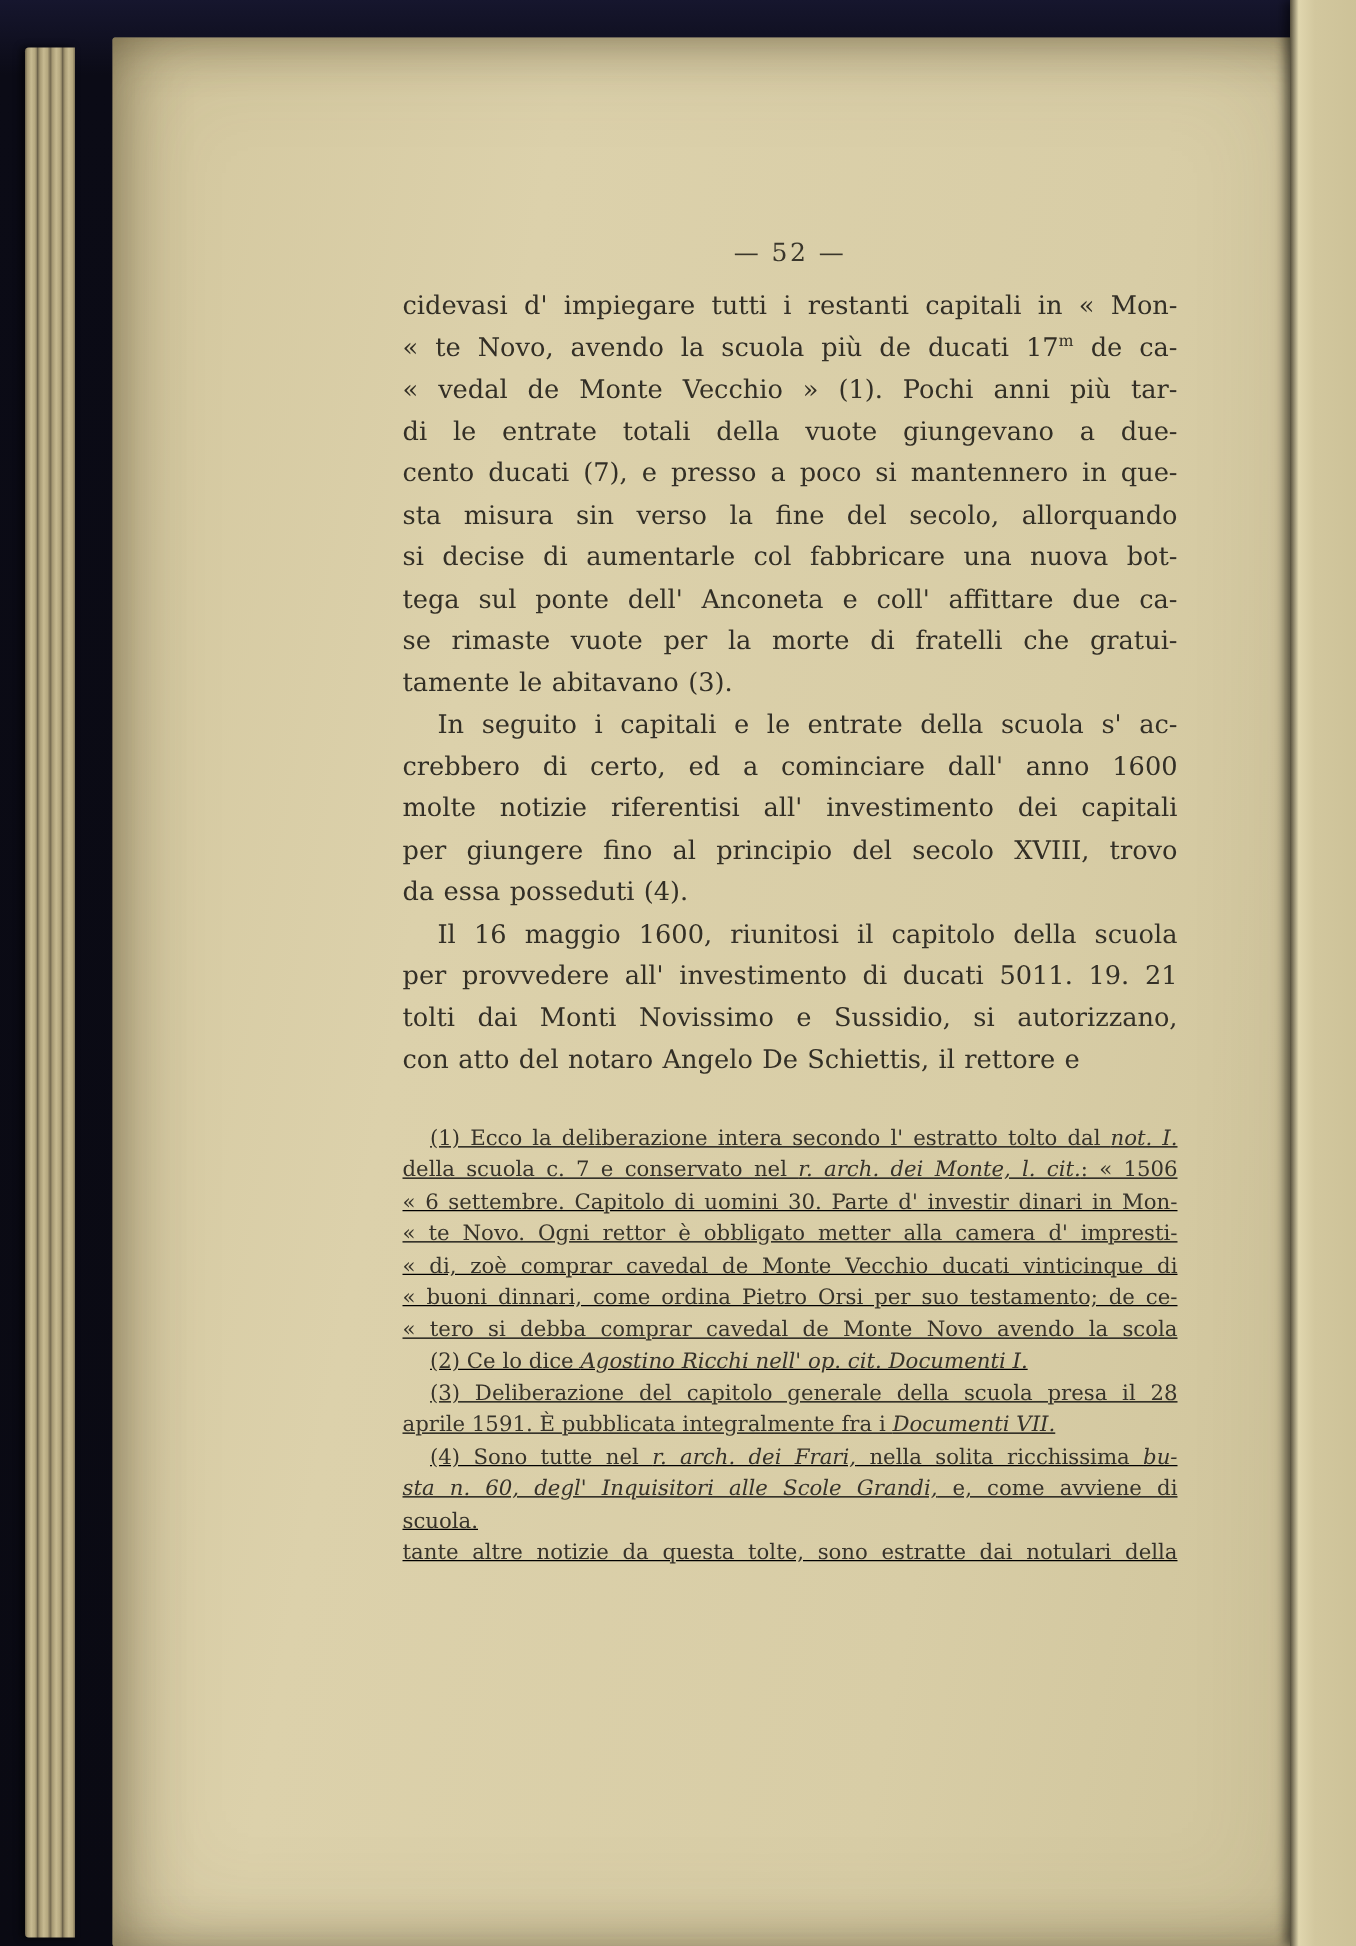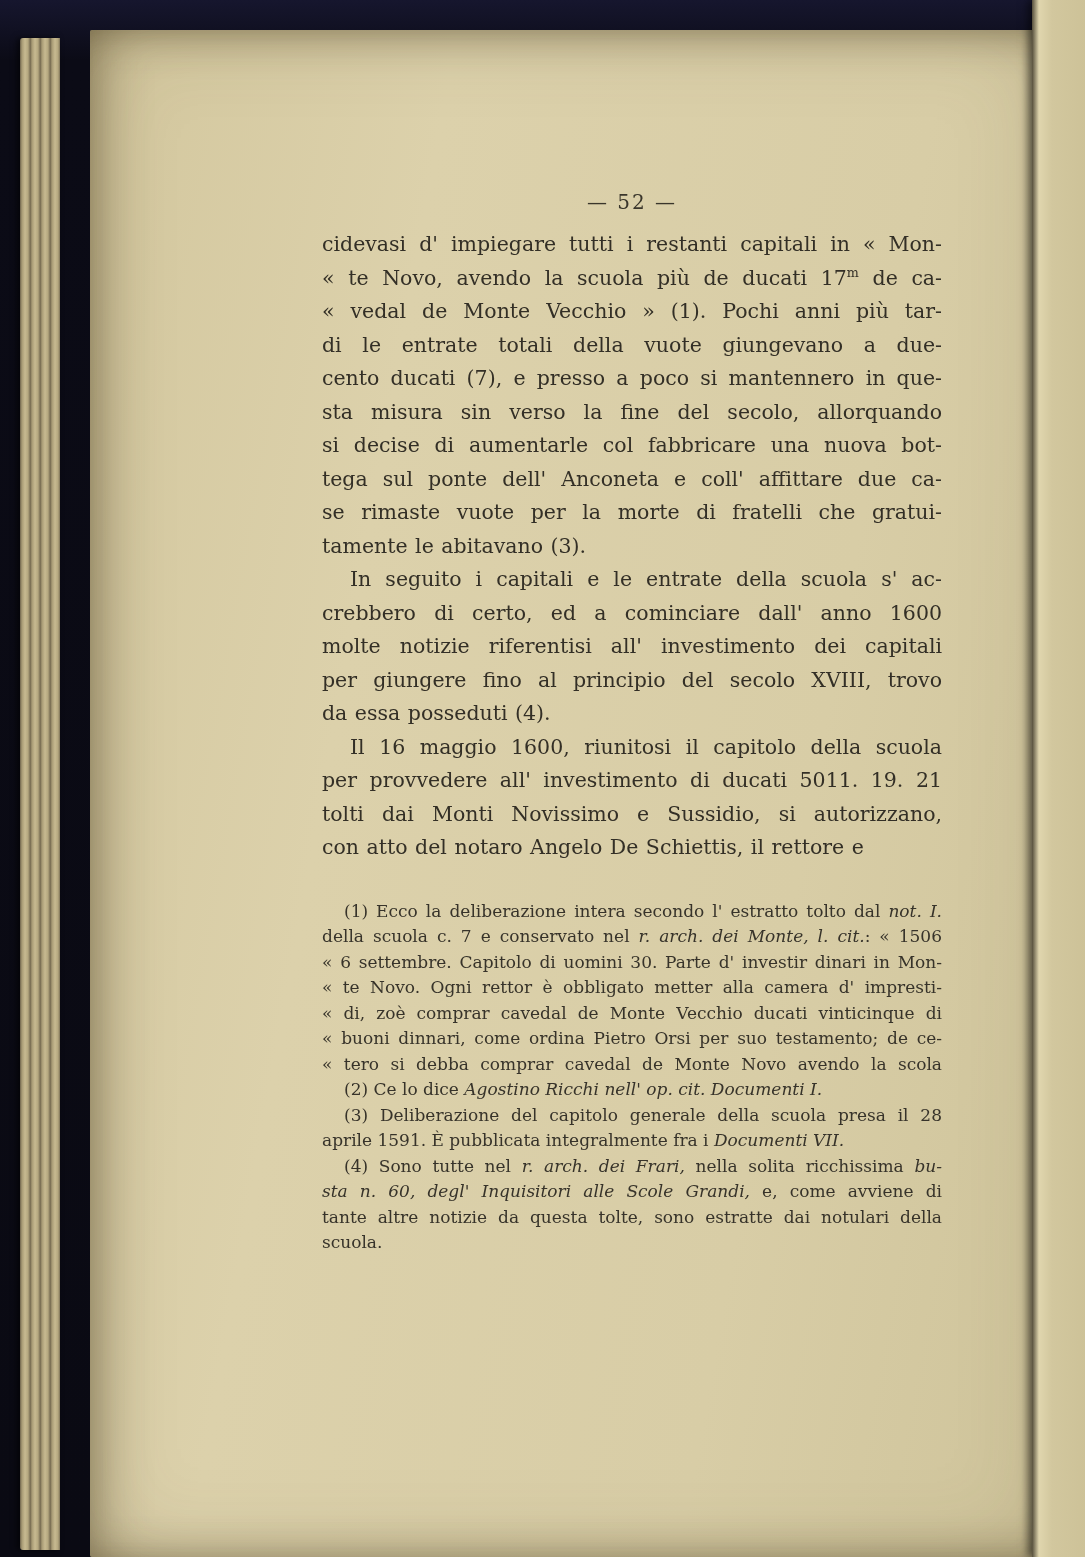--- a/index.html
+++ b/index.html
@@ -77,20 +77,21 @@
   .line.indent { text-indent: 28px; }
 
   .para .line {
     font-size: 20.5px;
     line-height: 33.5px;
     word-spacing: 1px;
   }
 
   .footnotes {
     margin-top: 34px;
+    text-decoration: underline;
   }
   .footnotes .line {
     font-size: 17px;
     line-height: 25.5px;
     color: #37332a;
   }
   .footnotes .line.indent { text-indent: 22px; }
 
   .it { font-style: italic; }
   .sup {
@@ -145,20 +146,20 @@
       <div class="note">
           <div class="line last indent"><span>(2) Ce lo dice </span><span class="it">Agostino Ricchi nell' op. cit. Documenti I.</span></div>
         </div>
       <div class="note">
           <div class="line indent"><span>(3) Deliberazione del capitolo generale della scuola presa il 28</span></div>
           <div class="line last"><span>aprile 1591. È pubblicata integralmente fra i </span><span class="it">Documenti VII.</span></div>
         </div>
       <div class="note">
           <div class="line indent"><span>(4) Sono tutte nel </span><span class="it">r. arch. dei Frari,</span><span> nella solita ricchissima </span><span class="it">bu-</span></div>
           <div class="line"><span class="it">sta n. 60, degl' Inquisitori alle Scole Grandi,</span><span> e, come avviene di</span></div>
+          <div class="line last"><span>scuola.</span></div>
           <div class="line"><span>tante altre notizie da questa tolte, sono estratte dai notulari della</span></div>
-          <div class="line last"><span>scuola.</span></div>
         </div>
     </div>
   </div>
 </div>
 
 <div class="right-page"></div>
 
 </body></html>

